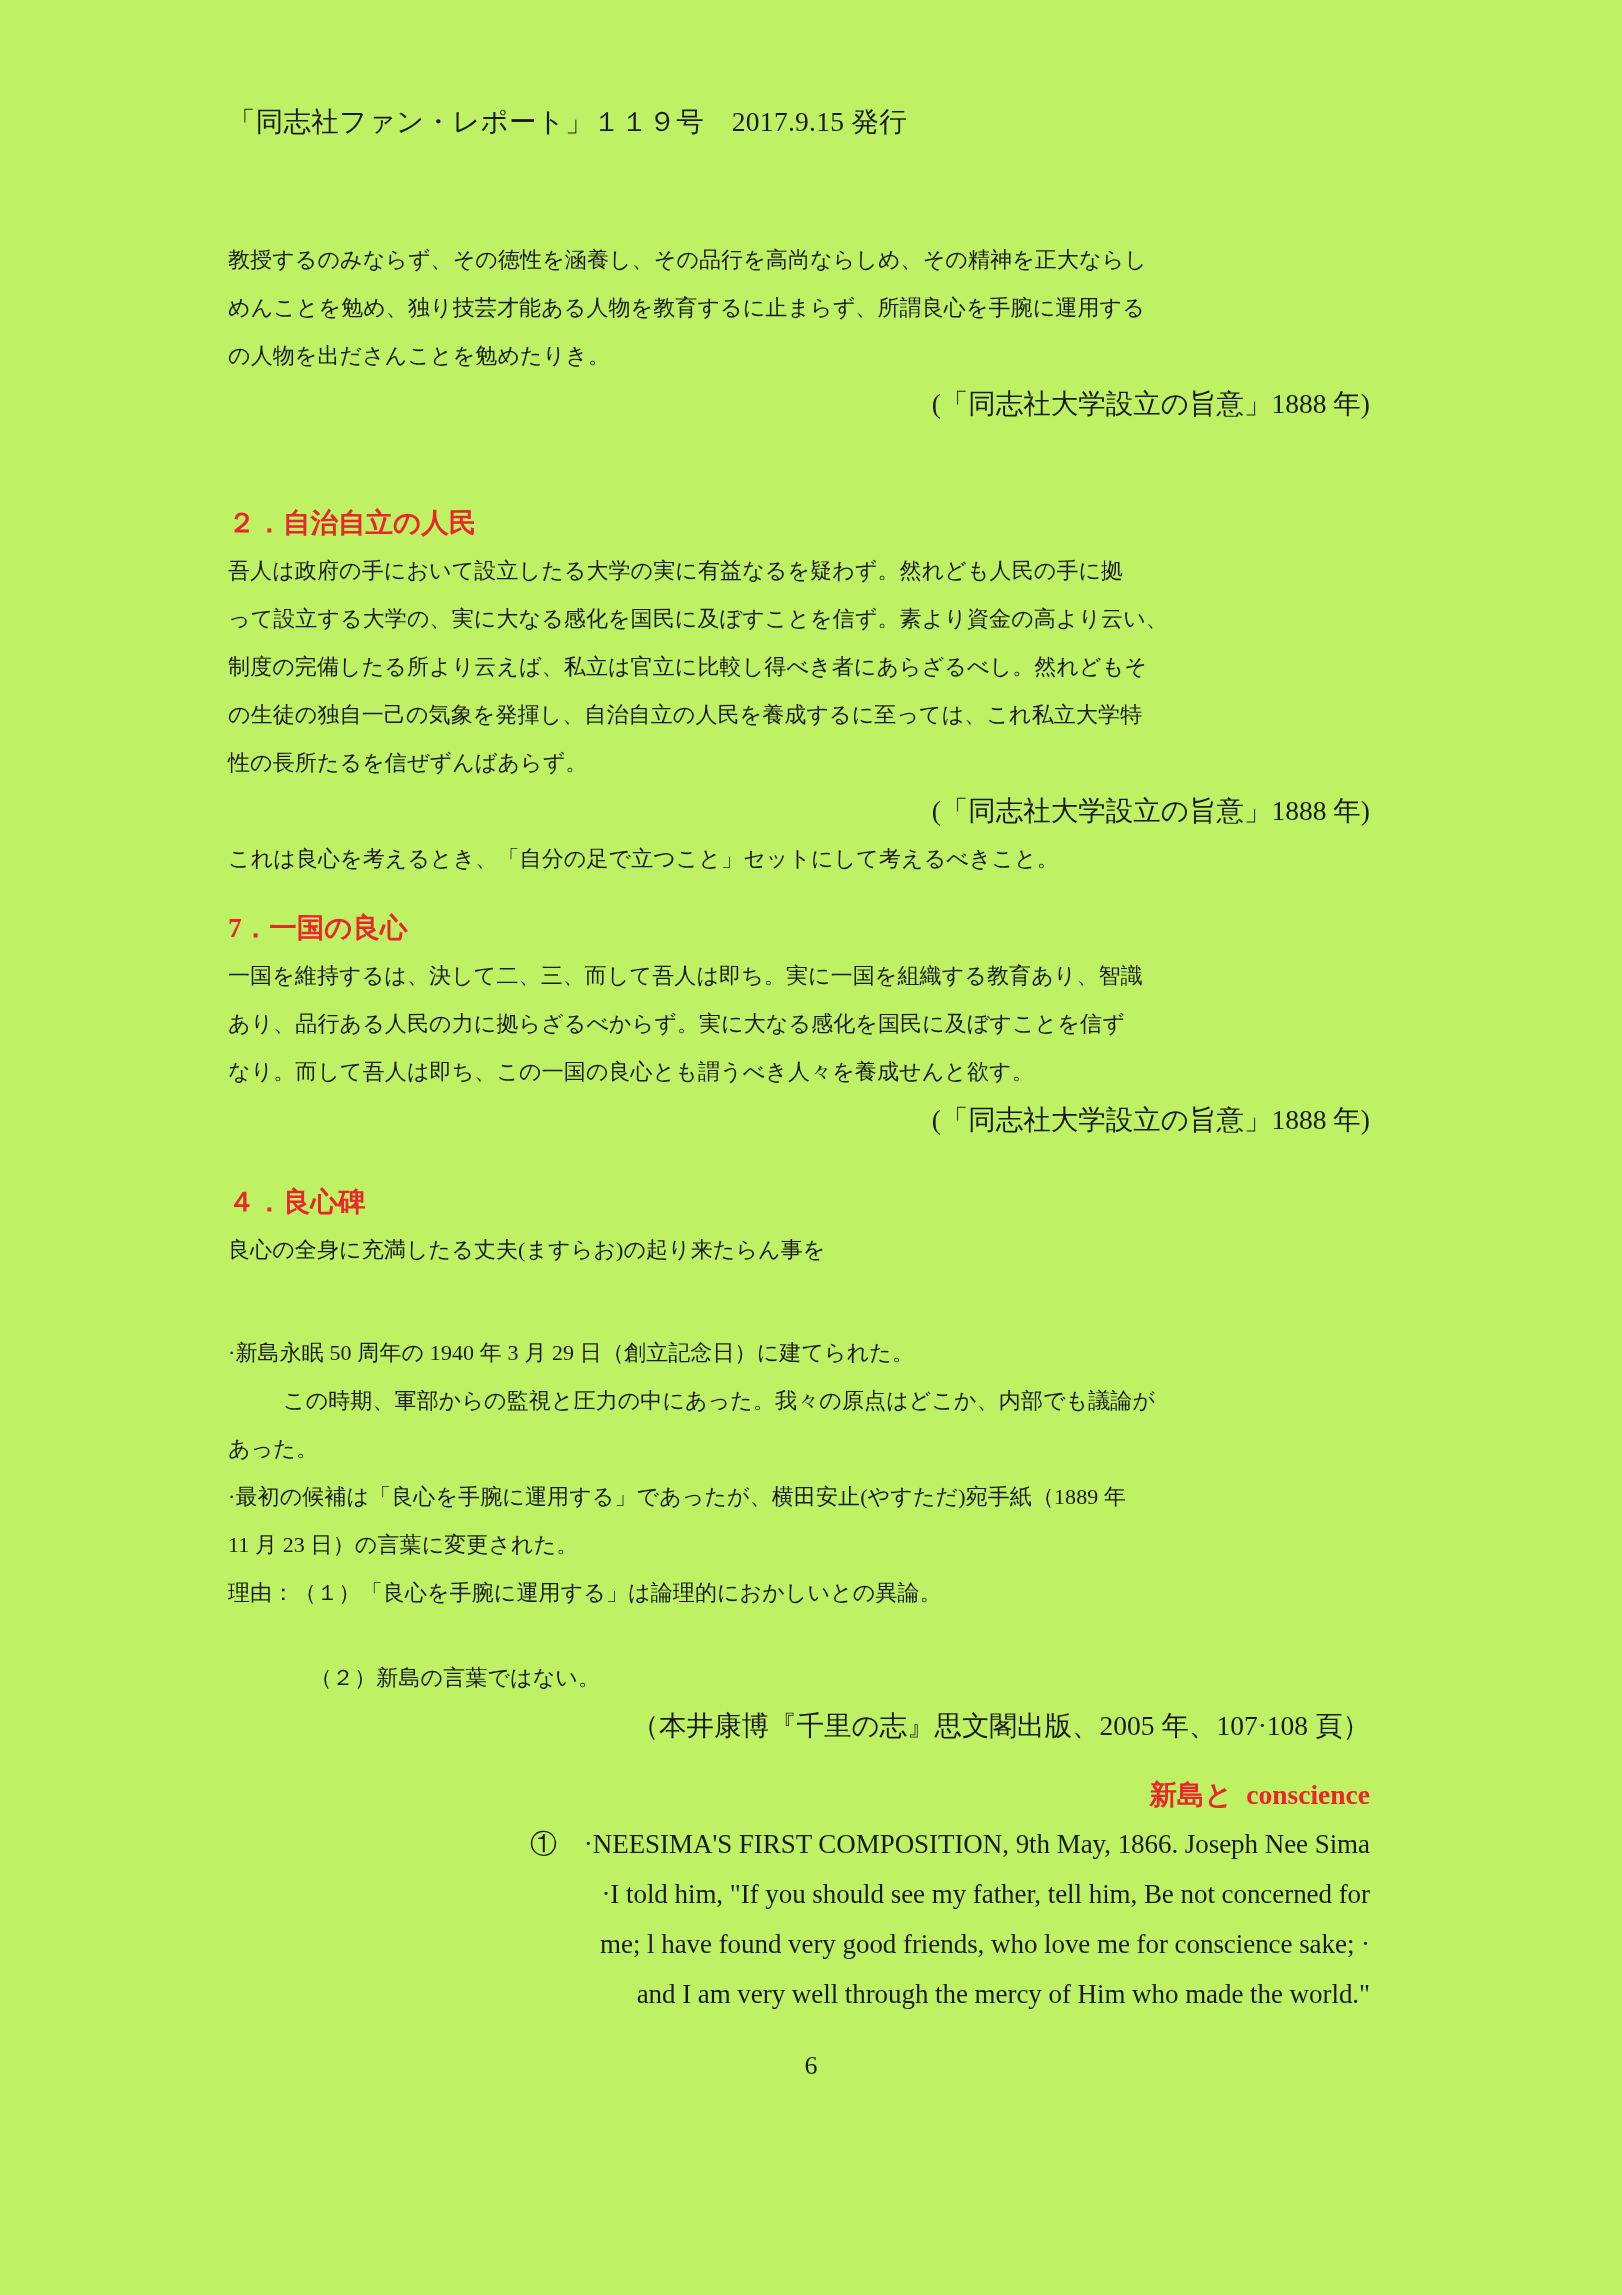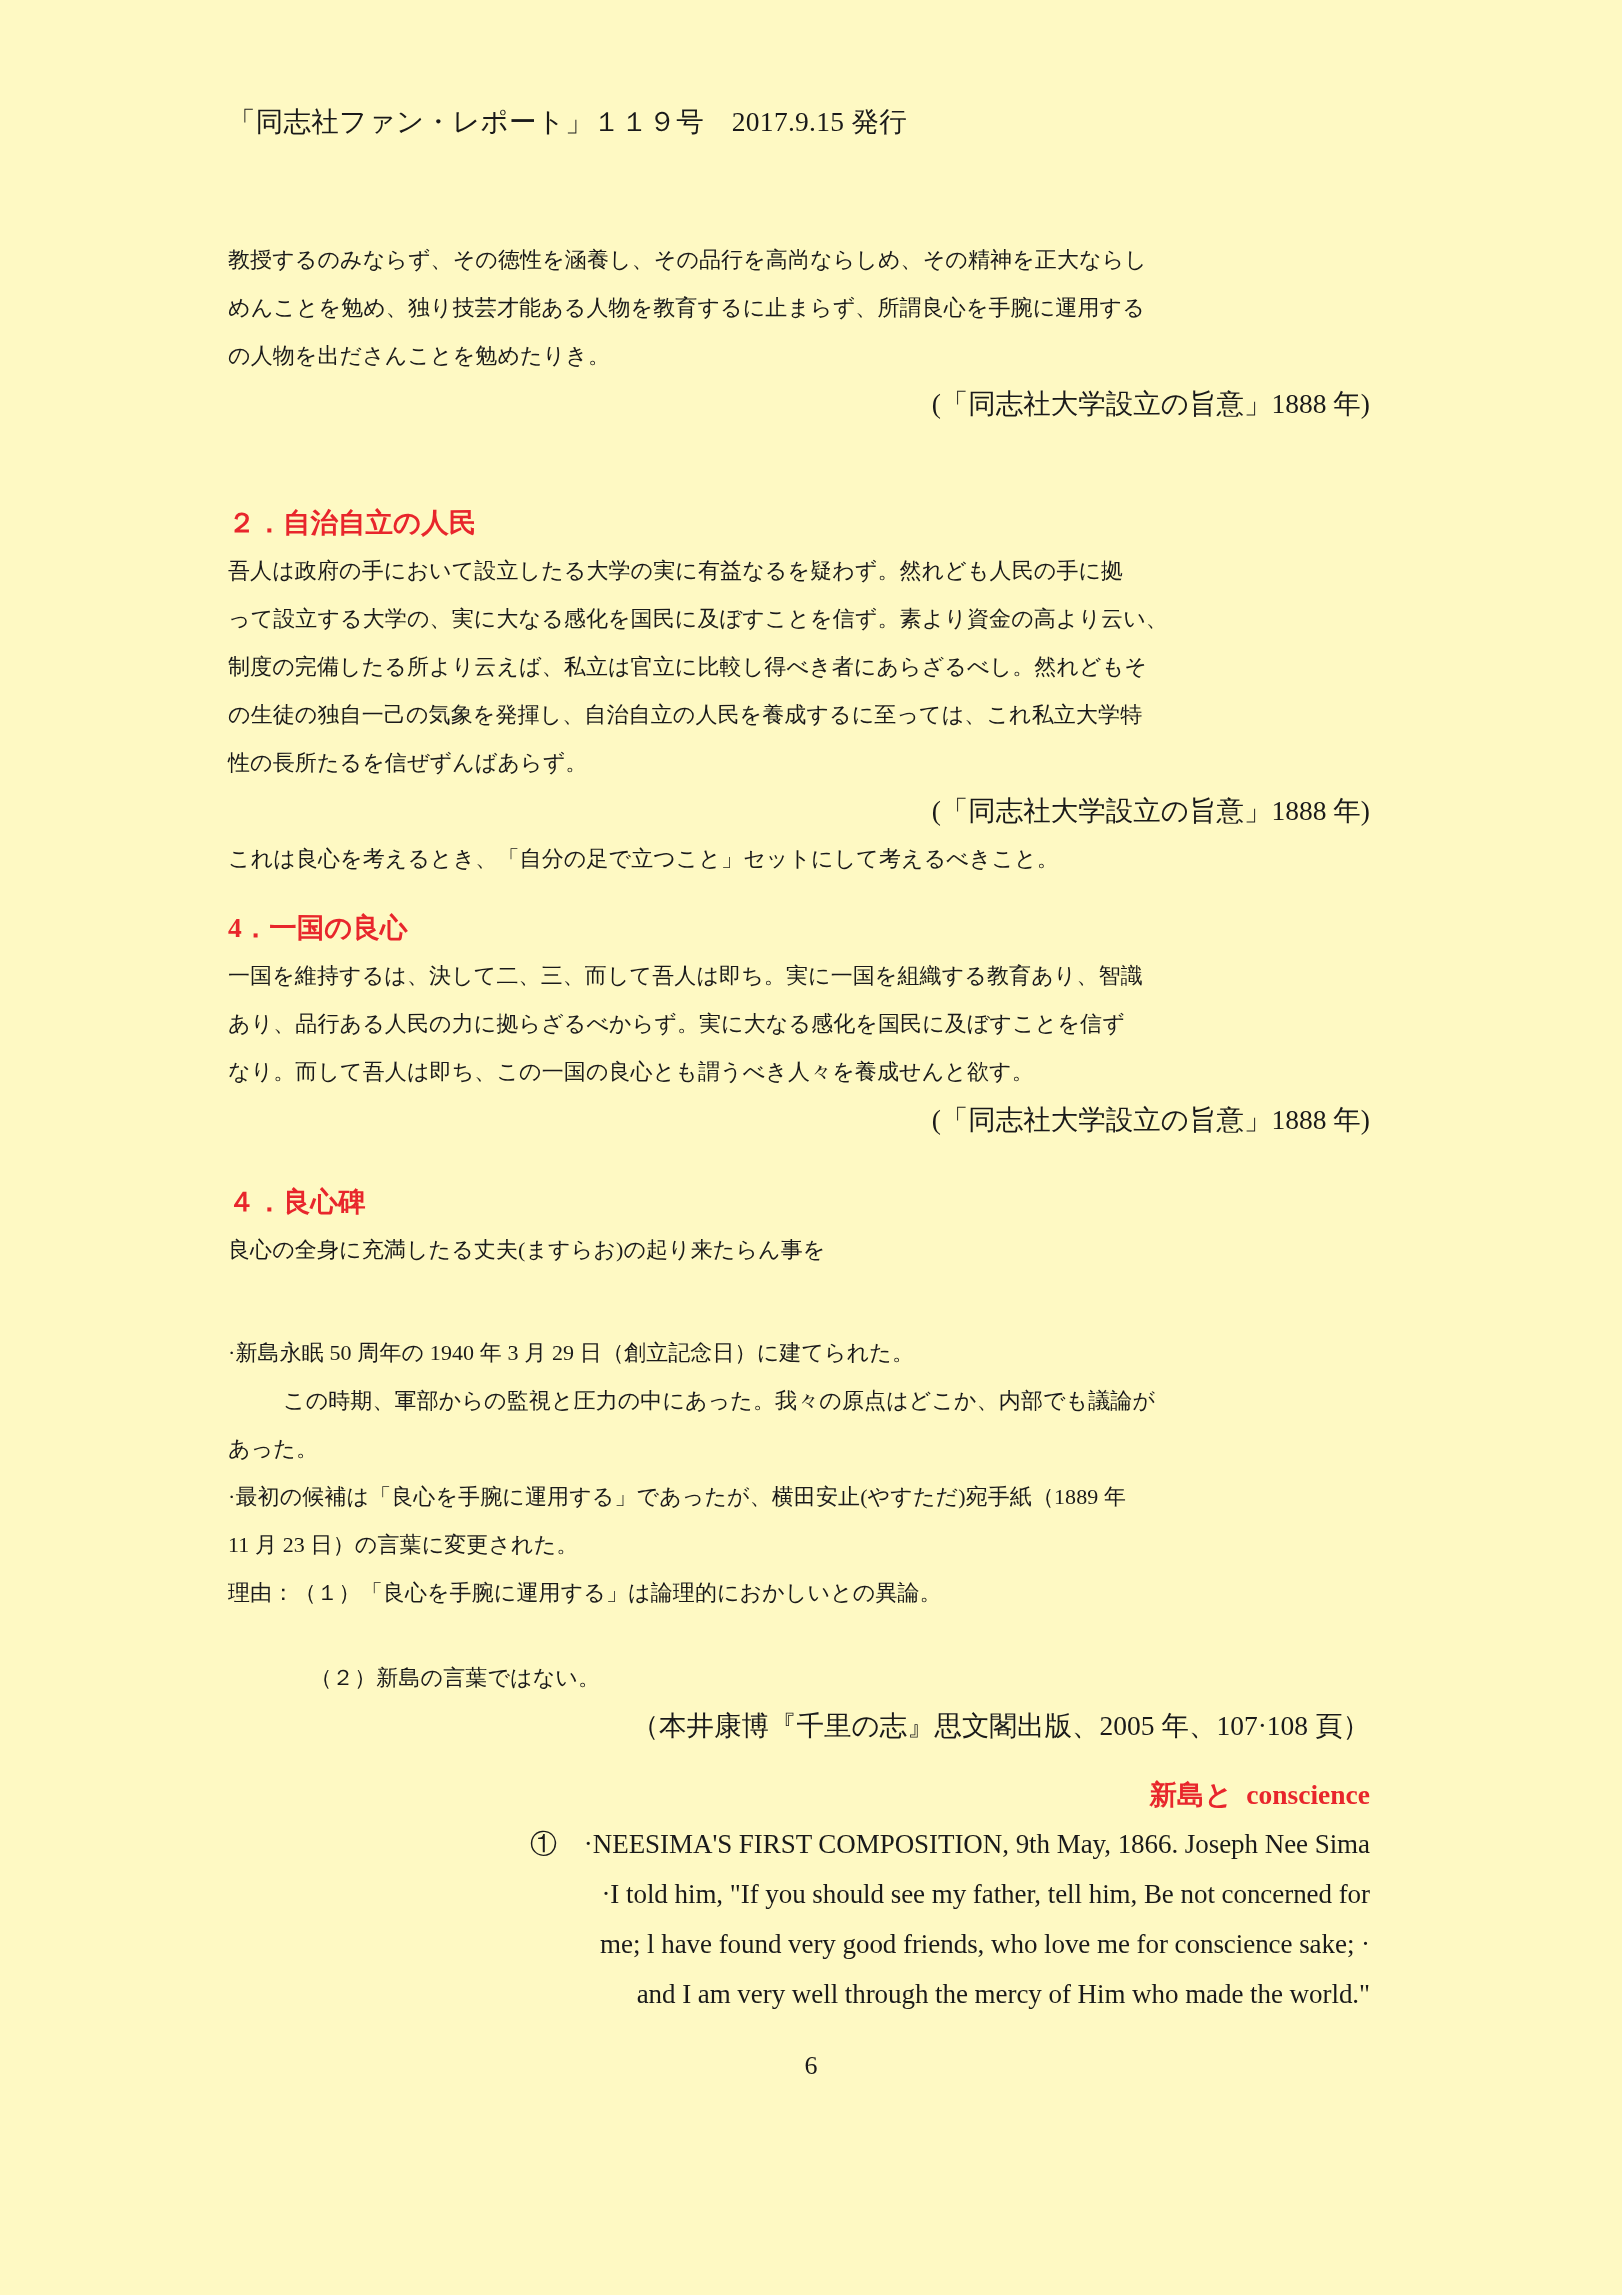--- a/index.html
+++ b/index.html
@@ -9,21 +9,21 @@
     background: #ffffff;
   }
   body {
     font-family: "Liberation Serif", "DejaVu Serif", serif;
     color: #1a1a1a;
   }
   .page {
     position: relative;
     width: 1622px;
     height: 2295px;
-    background: #fef9c3;
+    background: #bef264;
     box-sizing: border-box;
     overflow: hidden;
   }
 
   .hdr {
     position: absolute;
     left: 228px;
     top: 105px;
     font-size: 27.5px;
     line-height: 1.2;
@@ -98,21 +98,21 @@
     <div class="line">吾人は政府の手において設立したる大学の実に有益なるを疑わず。然れども人民の手に拠</div>
     <div class="line">って設立する大学の、実に大なる感化を国民に及ぼすことを信ず。素より資金の高より云い、</div>
     <div class="line">制度の完備したる所より云えば、私立は官立に比較し得べき者にあらざるべし。然れどもそ</div>
     <div class="line">の生徒の独自一己の気象を発揮し、自治自立の人民を養成するに至っては、これ私立大学特</div>
     <div class="line">性の長所たるを信ぜずんばあらず。</div>
     <div class="cite">(「同志社大学設立の旨意」1888 年)</div>
     <div class="line">これは良心を考えるとき、「自分の足で立つこと」セットにして考えるべきこと。</div>
   </div>
 
   <div class="body-block" style="top:904px;">
-    <div class="heading">4．一国の良心</div>
+    <div class="heading">7．一国の良心</div>
     <div class="line">一国を維持するは、決して二、三、而して吾人は即ち。実に一国を組織する教育あり、智識</div>
     <div class="line">あり、品行ある人民の力に拠らざるべからず。実に大なる感化を国民に及ぼすことを信ず</div>
     <div class="line">なり。而して吾人は即ち、この一国の良心とも謂うべき人々を養成せんと欲す。</div>
     <div class="cite">(「同志社大学設立の旨意」1888 年)</div>
   </div>
 
   <div class="body-block" style="top:1178px;">
     <div class="heading">４．良心碑</div>
     <div class="line">良心の全身に充満したる丈夫(ますらお)の起り来たらん事を</div>
     <div class="spacer-l"></div>

